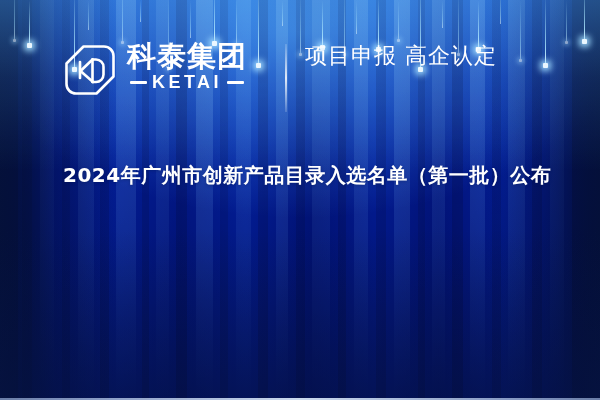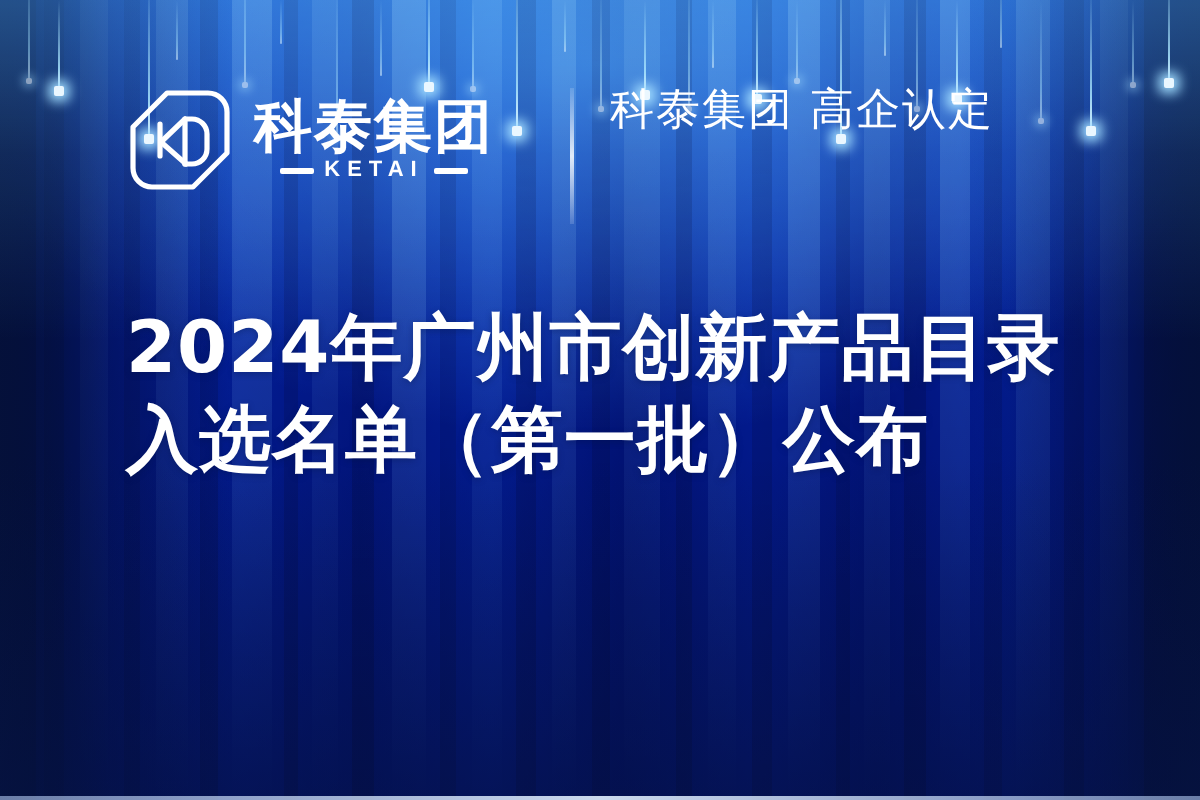--- a/index.html
+++ b/index.html
@@ -40,41 +40,41 @@
     background:linear-gradient(180deg,rgba(150,220,255,0) 0%,rgba(170,230,255,.85) 75%,rgba(225,245,255,1) 100%);}
   .meteors span::after{content:"";position:absolute;left:-2px;bottom:-2px;
     width:5px;height:5px;border-radius:1px;background:#eaf7ff;
     box-shadow:0 0 6px 3px rgba(160,220,255,.95);}
   .meteors span.thin{width:1px;opacity:.55;}
   .meteors span.thin::after{width:3px;height:3px;left:-1px;box-shadow:0 0 4px 2px rgba(160,220,255,.7);}
   .meteors span.bare::after{display:none;}
 
   
   .header{position:absolute;left:0;top:40px;width:600px;height:78px;}
-  .logo-wrap{position:absolute;left:62px;top:2px;display:flex;align-items:center;gap:9px;}
+  .logo-wrap{position:absolute;left:62px;top:2px;display:flex;align-items:flex-start;gap:9px;}
   .emblem{width:56px;height:56px;flex:0 0 auto;}
   .brand{display:flex;flex-direction:column;align-items:center;gap:2px;}
   .brand-cn{font-size:29px;line-height:1;color:#fff;font-weight:700;letter-spacing:1px;
     font-family:"DejaVu Sans","Liberation Sans",sans-serif;white-space:nowrap;}
   .brand-en-row{display:flex;align-items:center;gap:5px;width:100%;justify-content:center;}
   .dash{display:block;height:3px;width:17px;background:#fff;border-radius:1px;}
-  .brand-en{font-size:11px;line-height:1;color:#fff;font-weight:700;letter-spacing:3.5px;white-space:nowrap;}
+  .brand-en{font-size:18px;line-height:1;color:#fff;font-weight:700;letter-spacing:3.5px;white-space:nowrap;}
 
   .divider{position:absolute;left:285px;top:4px;width:1.5px;height:68px;
     background:linear-gradient(180deg,rgba(255,255,255,.15),rgba(255,255,255,.85),rgba(255,255,255,.15));}
 
   .tagline{position:absolute;left:305px;top:0px;color:#fff;white-space:nowrap;}
   .tag1{font-size:31px;line-height:40px;letter-spacing:1px;font-weight:400;
     font-family:"DejaVu Sans","Liberation Sans",sans-serif;}
   .tag2{font-size:22px;line-height:32px;letter-spacing:1px;font-weight:400;
     font-family:"DejaVu Serif","Liberation Serif",serif;}
 
   
   .title{position:absolute;left:63px;top:152px;width:500px;color:#fff;
-    font-size:36px;line-height:46px;font-weight:700;letter-spacing:.5px;
+    font-size:20px;line-height:46px;font-weight:700;letter-spacing:.5px;
     font-family:"DejaVu Sans","Liberation Sans",sans-serif;
     text-shadow:0 1px 3px rgba(0,20,70,.35);}
 
   .bottomline{position:absolute;left:0;right:0;bottom:0;height:2px;
     background:linear-gradient(90deg,rgba(190,215,255,.55),rgba(225,240,255,.9),rgba(190,215,255,.55));}
 </style>
 </head>
 <body>
 
 <div id="banner">
@@ -165,21 +165,21 @@
           <span class="dash"></span>
           <span class="brand-en">KETAI</span>
           <span class="dash"></span>
         </span>
       </span>
     </div>
 
     <div class="divider"></div>
 
     <div class="tagline">
-      <div class="tag2">科泰集团 高企认定</div>
+      <div class="tag2">项目申报 高企认定</div>
     </div>
 
   </div>
 
   <div class="title">2024年广州市创新产品目录入选名单（第一批）公布</div>
 
   <div class="bottomline"></div>
 </div>
 
 </body></html>

